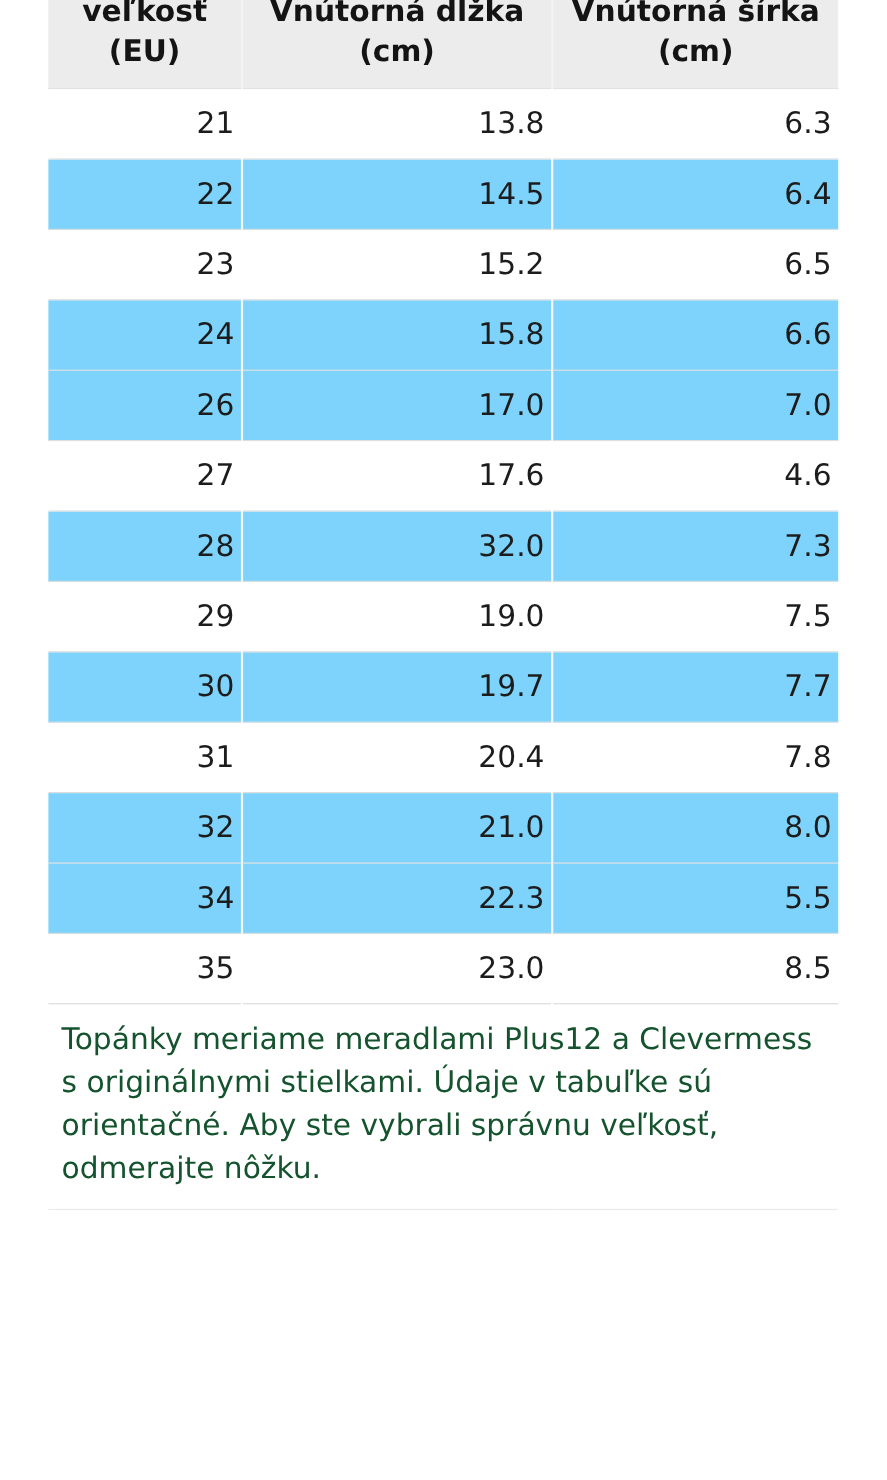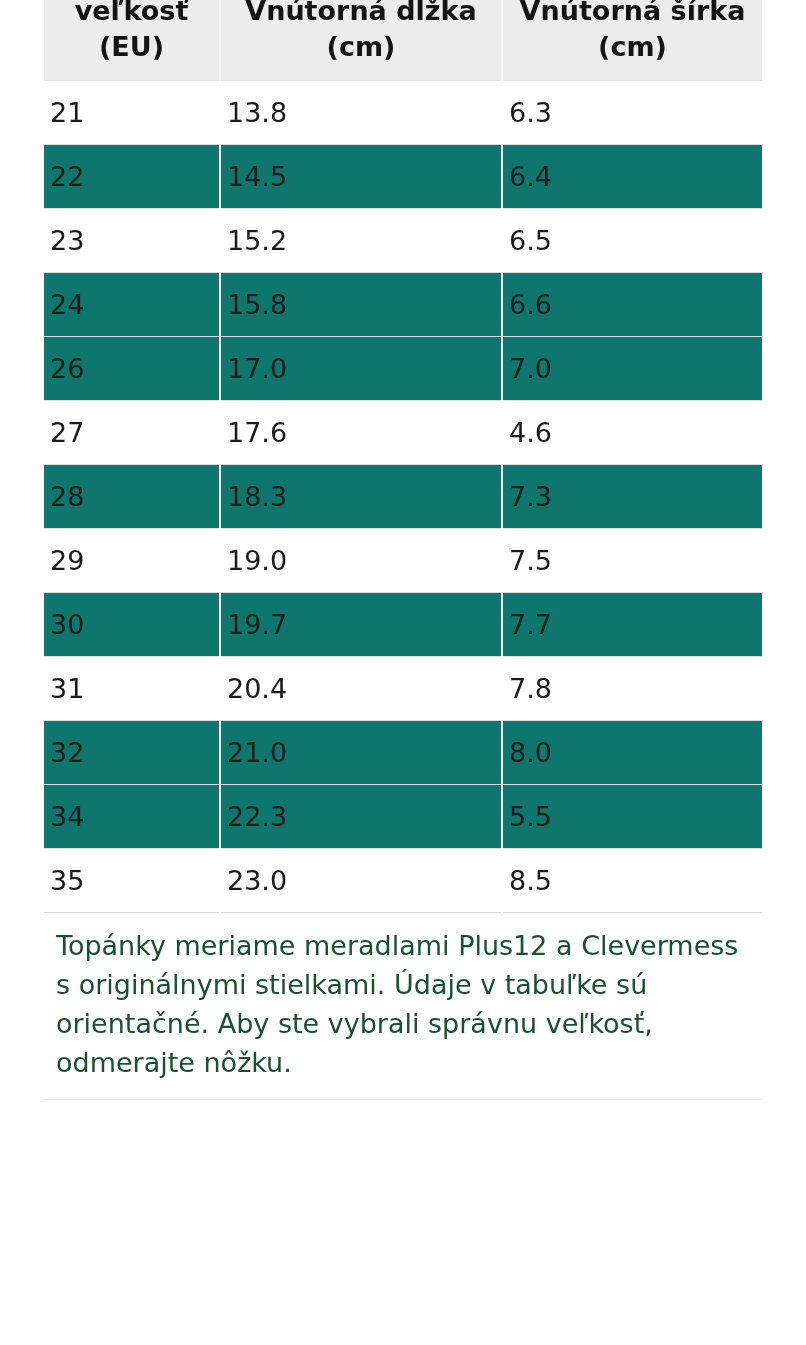--- a/index.html
+++ b/index.html
@@ -53,33 +53,33 @@
     border-right: 2px solid #f4f4f4;
     border-bottom: 1px solid #e2e2e2;
   }
   thead th:last-child { border-right: none; }
 
   thead th .hdr-line { display: block; white-space: nowrap; }
 
   tbody td {
     font-size: 27px;
     line-height: 1.2;
-    text-align: left;
+    text-align: right;
     color: #1c1c1c;
     height: 63px;
     padding: 0 6px;
     vertical-align: middle;
     border-right: 2px solid #ffffff;
     border-bottom: 1px solid #dddddd;
     background: #ffffff;
   }
   tbody td:last-child { border-right: none; }
 
   tbody tr.alt td {
-    background: #0f766e;
+    background: #7dd3fc;
     border-right-color: #f6f6f6;
     border-bottom-color: #dedede;
   }
 
   tbody tr:last-of-type td {
     border-bottom: 1px solid #d9d9d9;
   }
 
   td.note-cell {
     text-align: left;
@@ -147,21 +147,21 @@
           <td>17.0</td>
           <td>7.0</td>
         </tr>
         <tr>
           <td>27</td>
           <td>17.6</td>
           <td>4.6</td>
         </tr>
         <tr class="alt">
           <td>28</td>
-          <td>18.3</td>
+          <td>32.0</td>
           <td>7.3</td>
         </tr>
         <tr>
           <td>29</td>
           <td>19.0</td>
           <td>7.5</td>
         </tr>
         <tr class="alt">
           <td>30</td>
           <td>19.7</td>

